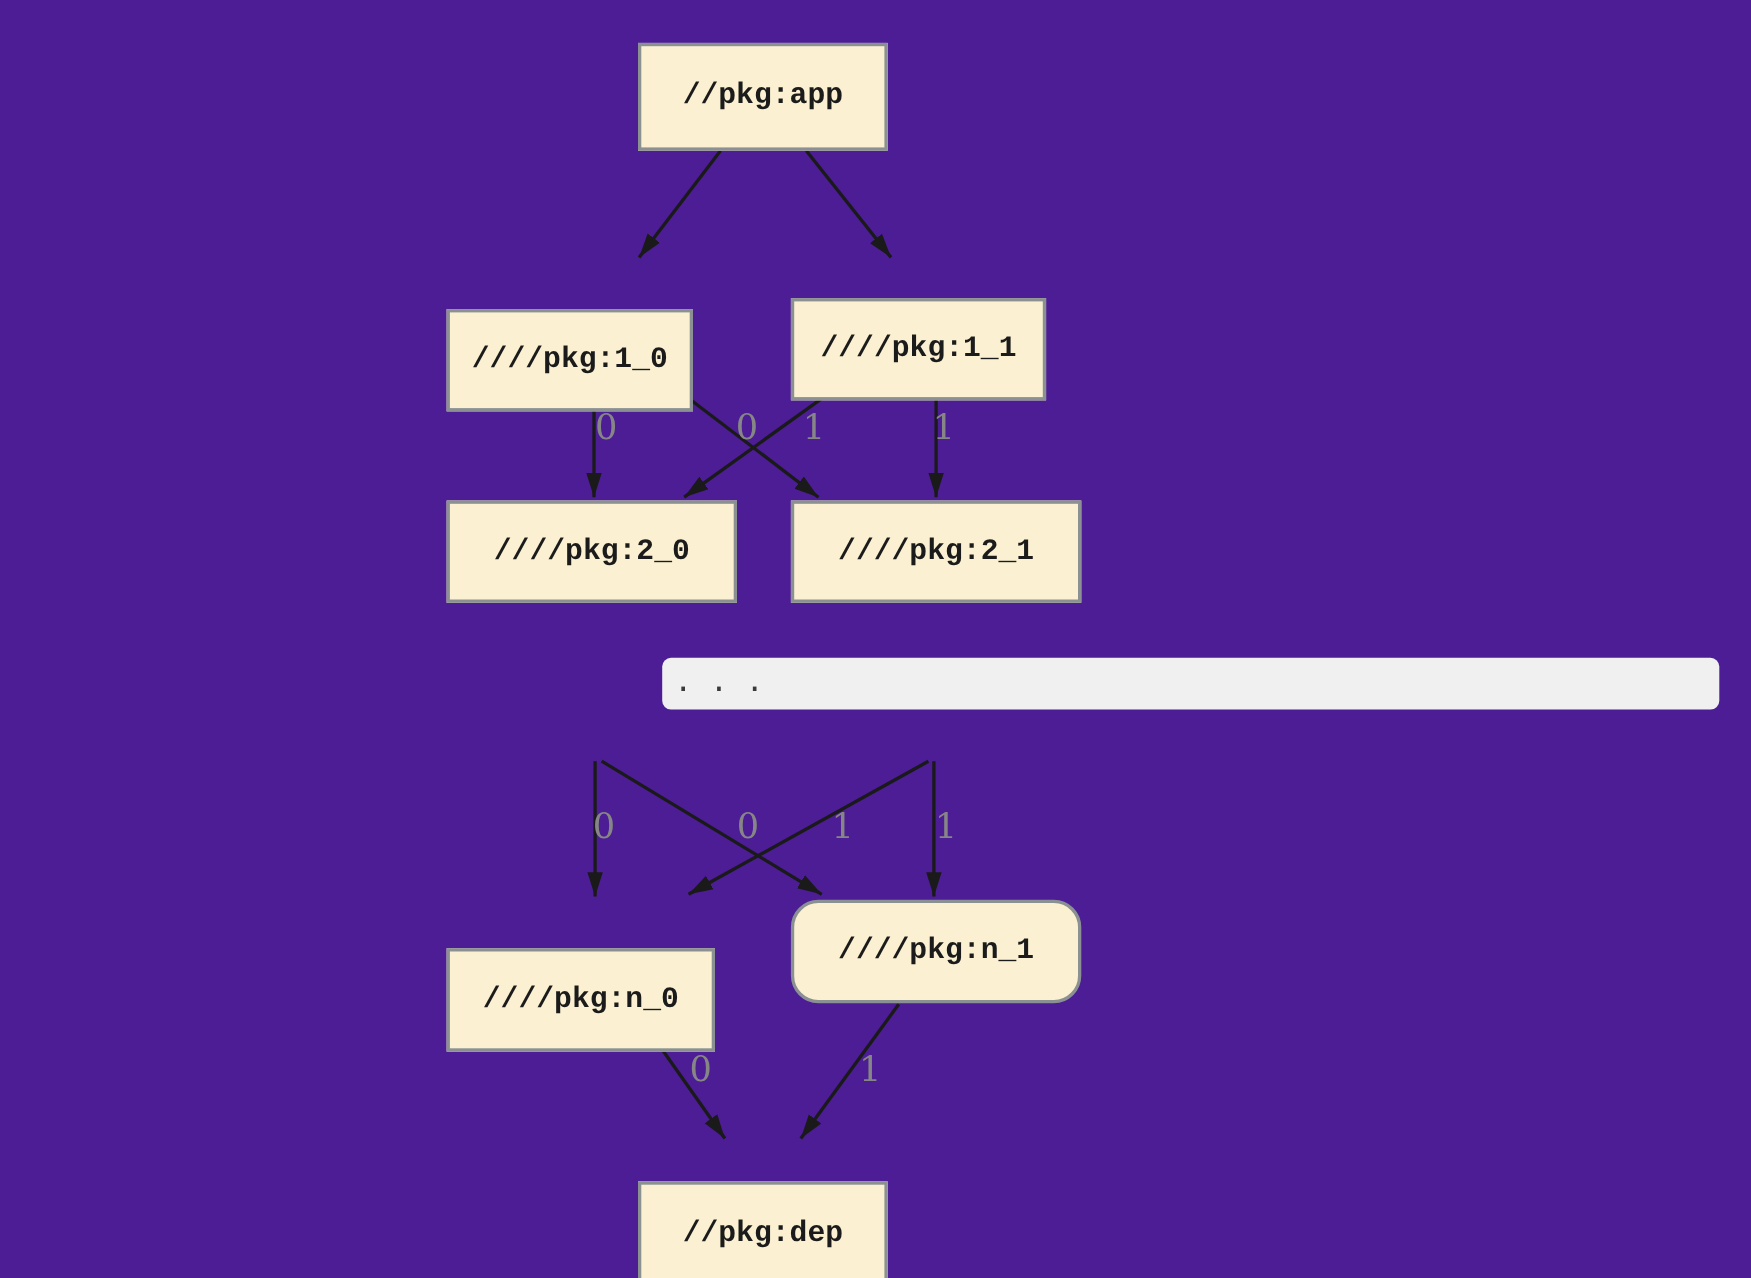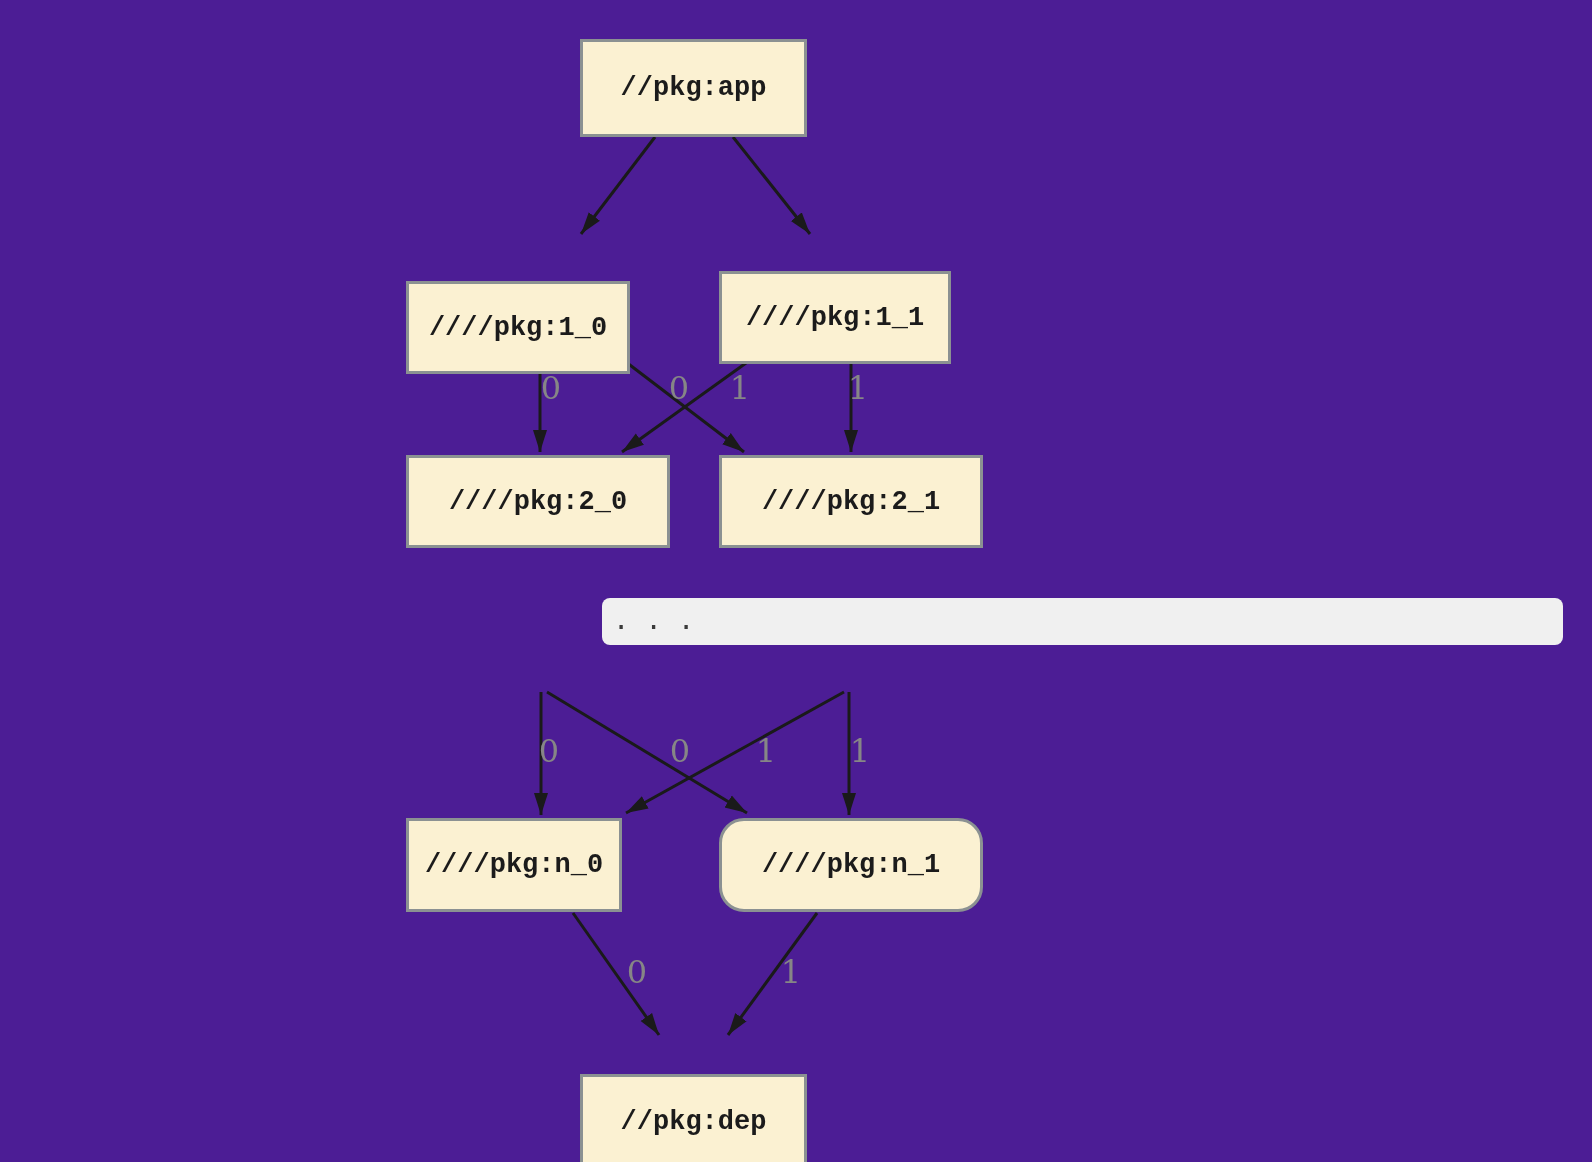--- a/index.html
+++ b/index.html
@@ -88,21 +88,21 @@
   <div class="node" style="left:580px; top:39px;  width:227px; height:98px;">//pkg:app</div>
 
   <div class="node" style="left:406px; top:235px; width:224px; height:93px;margin-top:46px;">////pkg:1_0</div>
   <div class="node" style="left:719px; top:235px; width:232px; height:93px;margin-top:36px;">////pkg:1_1</div>
 
   <div class="node" style="left:406px; top:455px; width:264px; height:93px;">////pkg:2_0</div>
   <div class="node" style="left:719px; top:455px; width:264px; height:93px;">////pkg:2_1</div>
 
   <div class="ellipsis-bar">. . .</div>
 
-  <div class="node" style="left:406px; top:818px; width:216px; height:94px;">////pkg:n_0</div>
+  <div class="node" style="left:406px; top:862px; width:244px; height:94px;">////pkg:n_0</div>
   <div class="node" style="left:719px; top:818px; width:264px; height:94px;border-radius:25px;">////pkg:n_1</div>
 
   <div class="node" style="left:580px; top:1038px; width:227px; height:95px;margin-top:36px;">//pkg:dep</div>
 
   <div class="edge-label" style="left:551px; top:372px;">0</div>
   <div class="edge-label" style="left:679px; top:372px;">0</div>
   <div class="edge-label" style="left:740px; top:372px;">1</div>
   <div class="edge-label" style="left:858px; top:372px;">1</div>
 
   <div class="edge-label" style="left:549px; top:735px;">0</div>

